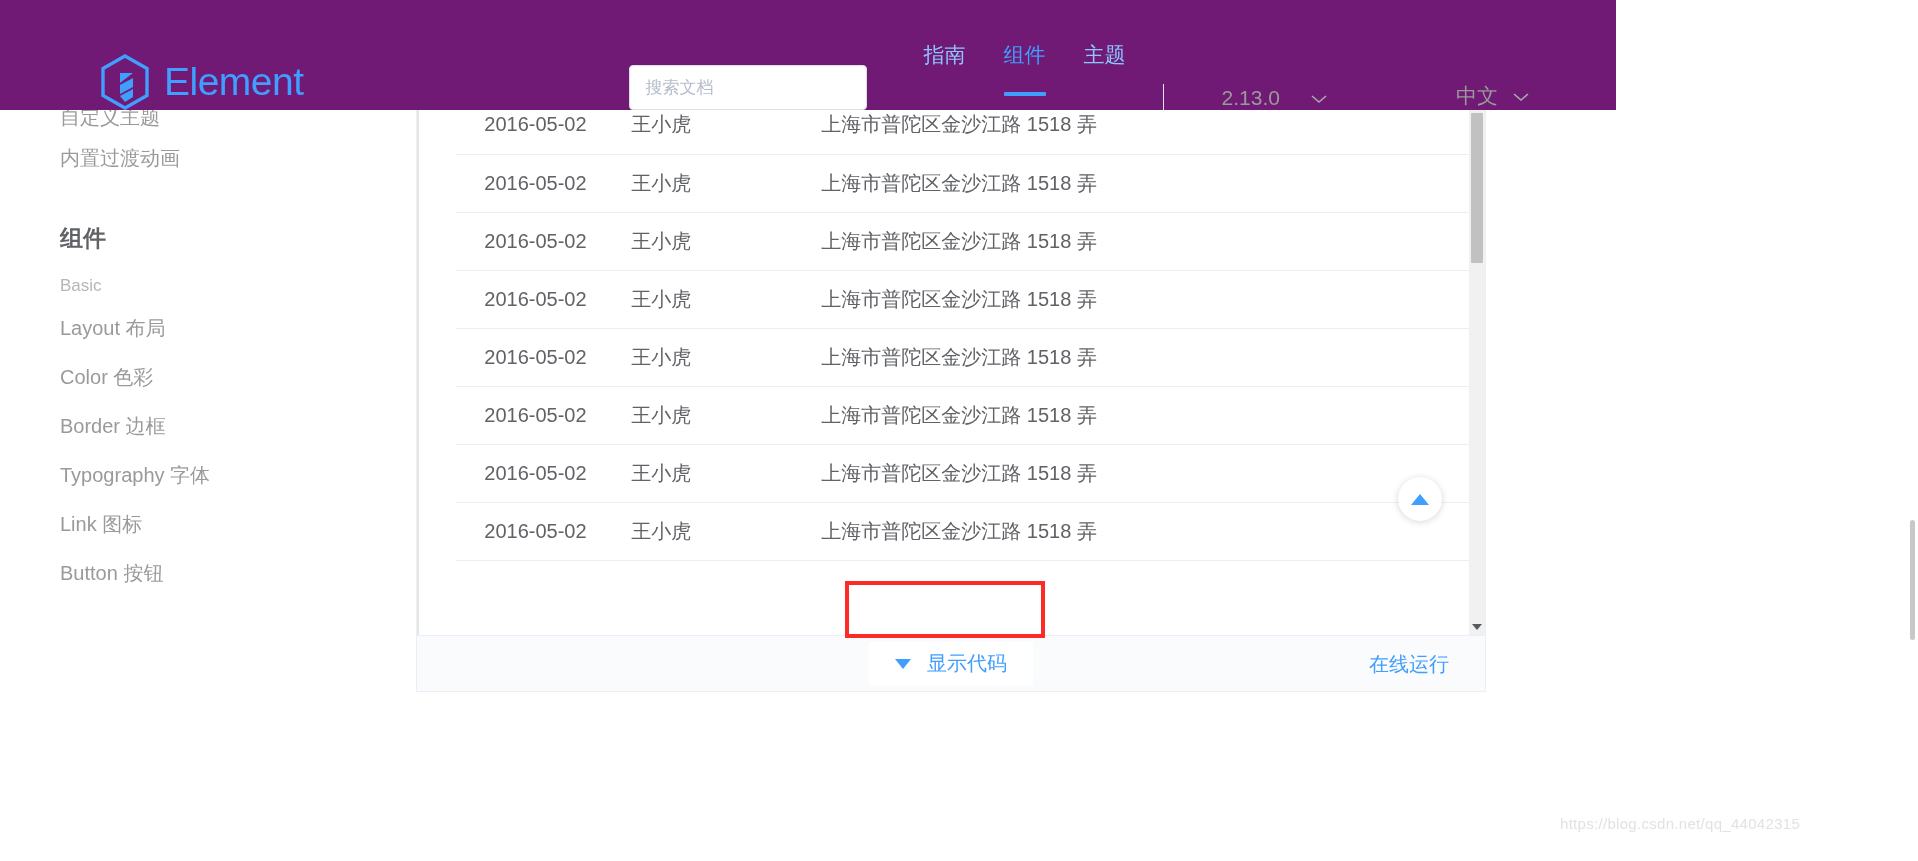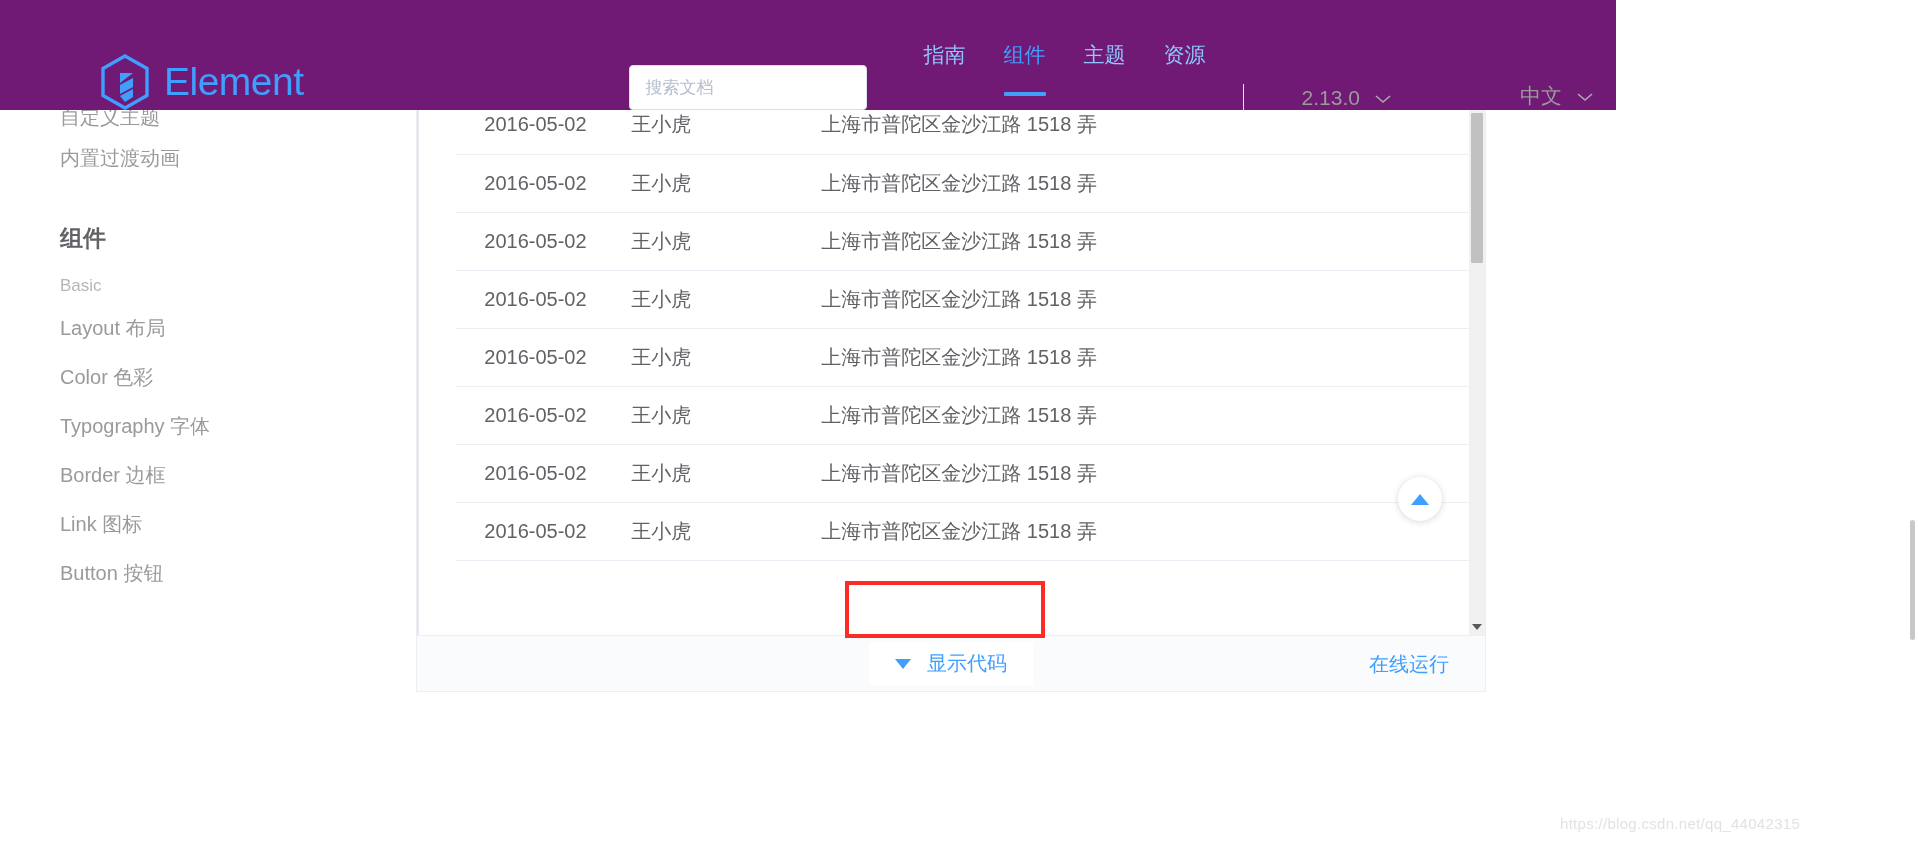--- a/index.html
+++ b/index.html
@@ -54,21 +54,21 @@
   .nav-sep {
     width: 1px; height: 26px; background: #e4e7ed;
     margin: 0 18px;
   }
   .dropdown {
     display: flex; align-items: center;
     font-size: 21px; color: #9a9a9a;
     cursor: pointer; padding: 0 10px;
   }
   .dropdown .cv { margin-left: 14px; display:inline-block; }
-  .dd-version { margin-left: 30px; }
+  .dd-version { margin-left: 30px; gap: 16px; }
   .dd-lang { margin-left: 108px; }
 
   
   .sidebar {
     position: absolute; top: 110px; left: 0;
     width: 416px; height: 751px;
     background: #fff;
     padding-left: 60px;
     overflow: hidden;
   }
@@ -270,21 +270,20 @@
   </div>
 
   <div class="search-wrap">
     <input class="search-input" type="text" placeholder="搜索文档" style="">
   </div>
 
   <nav class="nav">
     <div class="nav-item">指南</div>
     <div class="nav-item active">组件</div>
     <div class="nav-item">主题</div>
-    <div class="nav-item">资源</div>
   </nav>
 
   <div class="nav-sep"></div>
 
   <div class="dropdown dd-version">
     <span>2.13.0</span>
     <span class="cv">
       <svg width="18" height="12" viewBox="0 0 18 12">
           <path d="M2 3 L9 9 L16 3" fill="none" stroke="#aaa" stroke-width="1.6"></path>
         </svg>
@@ -304,22 +303,22 @@
 <aside class="sidebar">
   <div class="side-item clipped">自定义主题</div>
   <div class="side-item">内置过渡动画</div>
 
   <div class="side-heading">组件</div>
 
   <div class="side-sub">Basic</div>
 
   <div class="side-item">Layout 布局</div>
   <div class="side-item">Color 色彩</div>
+  <div class="side-item">Border 边框</div>
   <div class="side-item">Typography 字体</div>
-  <div class="side-item">Border 边框</div>
   <div class="side-item">Link 图标</div>
   <div class="side-item">Button 按钮</div>
 </aside>
 
 <section class="demo-card">
   <div class="demo-inner">
 
     <div class="aside-blank"></div>
 
     <div class="menu-col">

